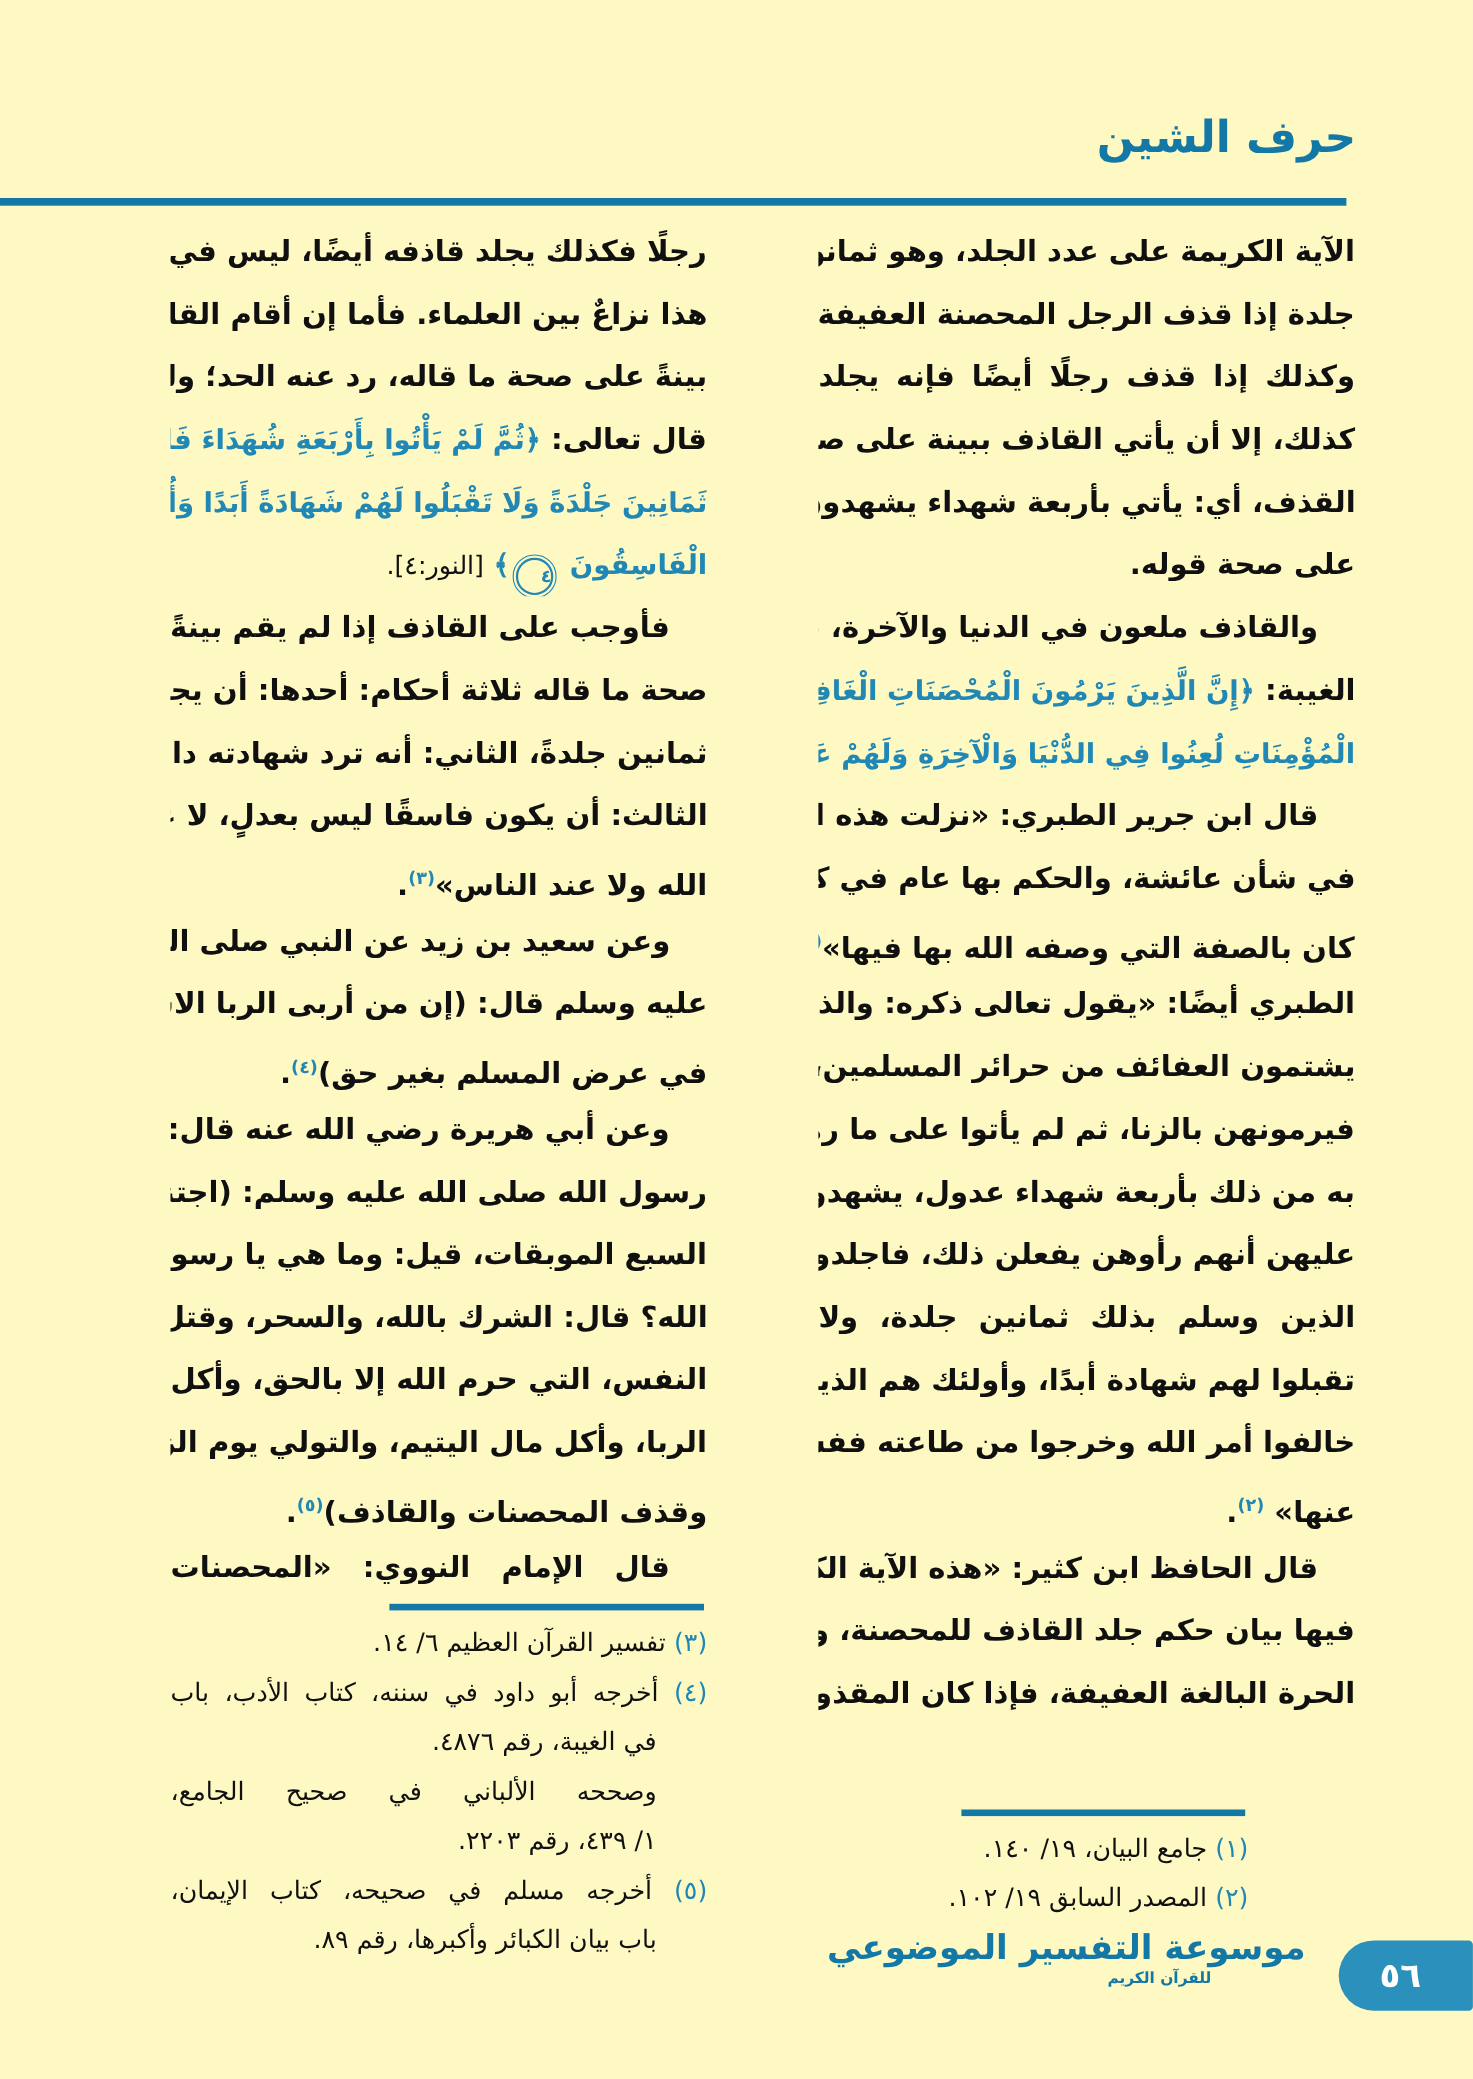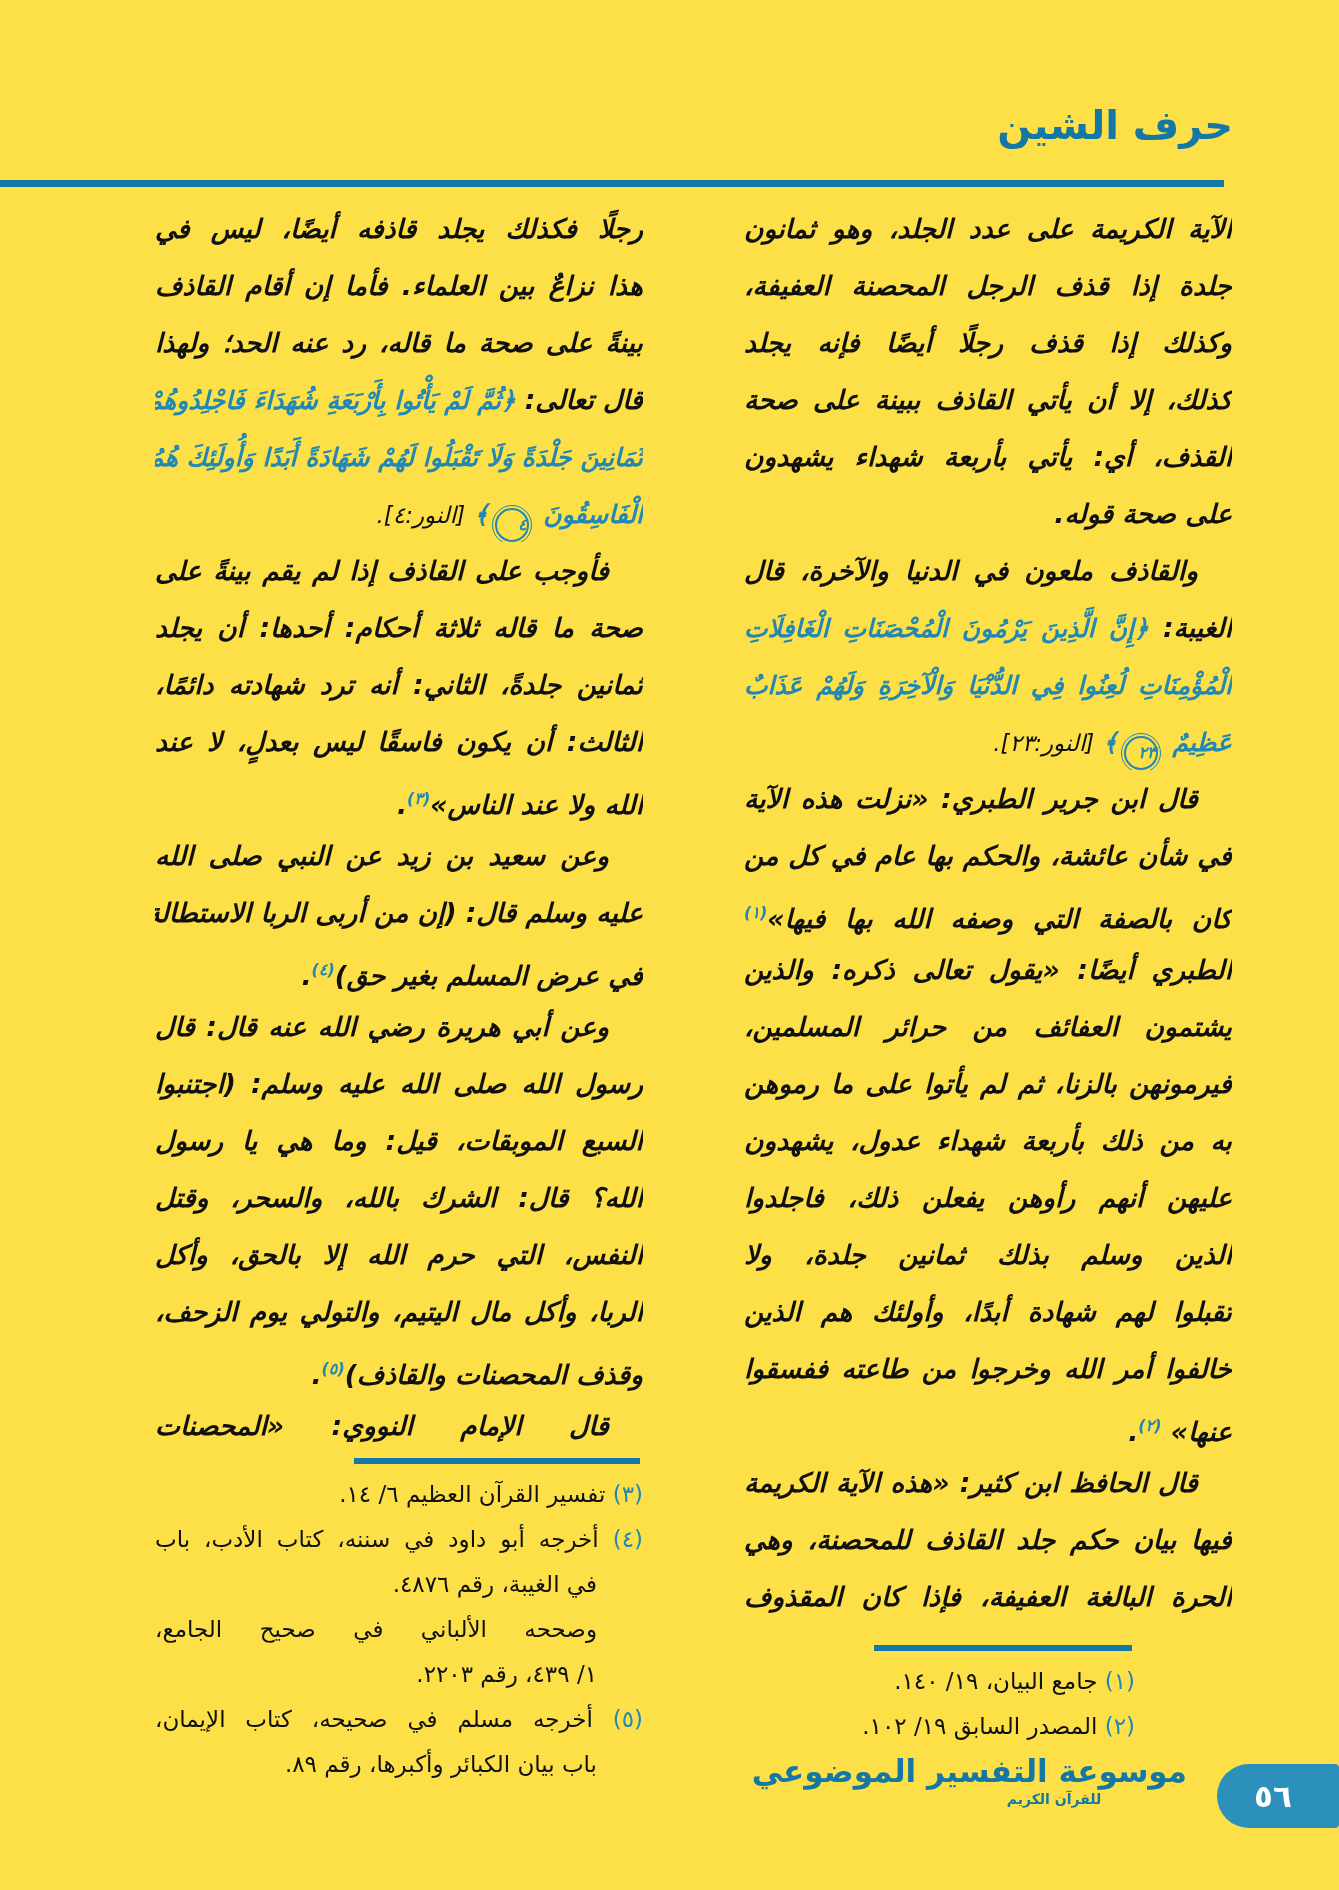--- a/index.html
+++ b/index.html
@@ -1,26 +1,26 @@
 <!DOCTYPE html>
 <html lang="ar" dir="rtl" style="--accent: #1478A6; --verse: #2187B5; --pill: #2B90BC;"><head>
 <meta charset="utf-8">
 <style>
   html,body{margin:0;padding:0;background:#e8e8e8;}
   .page{
-    position:relative;width:1339px;height:1890px;background:#fde047;
+    position:relative;width:1339px;height:1890px;background:#fef9c3;
     direction:rtl;font-family:"DejaVu Sans",sans-serif;overflow:hidden;
     margin:0 auto;color:#101010;
   }
   .chapter-title{
     position:absolute;top:102px;right:106px;width:172px;text-align:center;
     font-size:40px;font-weight:bold;color:var(--accent);white-space:nowrap;
   }
   .header-rule{position:absolute;top:180px;left:0;width:1224px;height:7px;background:var(--accent);}
-  .col{position:absolute;width:488px;top:200px;font-style:italic;}
+  .col{position:absolute;width:488px;top:200px;}
   .col-right{right:107px;}
   .col-left{right:696px;}
   .bline{
     height:57px;line-height:57px;font-size:26.5px;font-weight:bold;
     overflow:hidden;white-space:nowrap;
   }
   .bline.j{text-align:justify;text-align-last:justify;}
   .bline.r{text-align:right;text-align-last:right;}
   .bline.ind{padding-right:34px;}
   .seg-verse{color:var(--verse);font-size:25px;}
@@ -71,21 +71,20 @@
     <div>
         <div class="bline j"><span class="seg-plain">الآية الكريمة على عدد الجلد، وهو ثمانون</span></div>
         <div class="bline j"><span class="seg-plain">جلدة إذا قذف الرجل المحصنة العفيفة،</span></div>
         <div class="bline j"><span class="seg-plain">وكذلك إذا قذف رجلًا أيضًا فإنه يجلد</span></div>
         <div class="bline j"><span class="seg-plain">كذلك، إلا أن يأتي القاذف ببينة على صحة</span></div>
         <div class="bline j"><span class="seg-plain">القذف، أي: يأتي بأربعة شهداء يشهدون</span></div>
         <div class="bline r"><span class="seg-plain">على صحة قوله.</span></div>
         <div class="bline j ind"><span class="seg-plain">والقاذف ملعون في الدنيا والآخرة، قال</span></div>
         <div class="bline j"><span class="seg-plain">الغيبة: </span><span class="seg-verse">﴿إِنَّ الَّذِينَ يَرْمُونَ الْمُحْصَنَاتِ الْغَافِلَاتِ</span></div>
         <div class="bline j"><span class="seg-verse">الْمُؤْمِنَاتِ لُعِنُوا فِي الدُّنْيَا وَالْآخِرَةِ وَلَهُمْ عَذَابٌ</span></div>
-        <div class="bline r"><span class="seg-verse">عَظِيمٌ </span><span class="seg-ayah">٢٣</span><span class="seg-verse">﴾ </span><span class="seg-ref">[النور:٢٣].</span></div>
         <div class="bline j ind"><span class="seg-plain">قال ابن جرير الطبري: «نزلت هذه الآية</span></div>
         <div class="bline j"><span class="seg-plain">في شأن عائشة، والحكم بها عام في كل من</span></div>
         <div class="bline j"><span class="seg-plain">كان بالصفة التي وصفه الله بها فيها»</span><span class="seg-sup">(١)</span></div>
         <div class="bline j"><span class="seg-plain">الطبري أيضًا: «يقول تعالى ذكره: والذين</span></div>
         <div class="bline j"><span class="seg-plain">يشتمون العفائف من حرائر المسلمين،</span></div>
         <div class="bline j"><span class="seg-plain">فيرمونهن بالزنا، ثم لم يأتوا على ما رموهن</span></div>
         <div class="bline j"><span class="seg-plain">به من ذلك بأربعة شهداء عدول، يشهدون</span></div>
         <div class="bline j"><span class="seg-plain">عليهن أنهم رأوهن يفعلن ذلك، فاجلدوا</span></div>
         <div class="bline j"><span class="seg-plain">الذين وسلم بذلك ثمانين جلدة، ولا</span></div>
         <div class="bline j"><span class="seg-plain">تقبلوا لهم شهادة أبدًا، وأولئك هم الذين</span></div>

